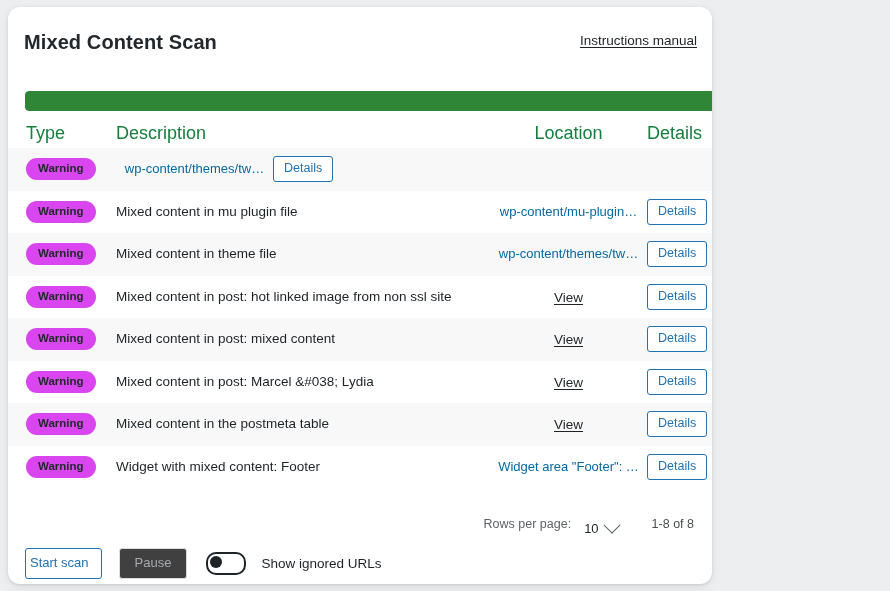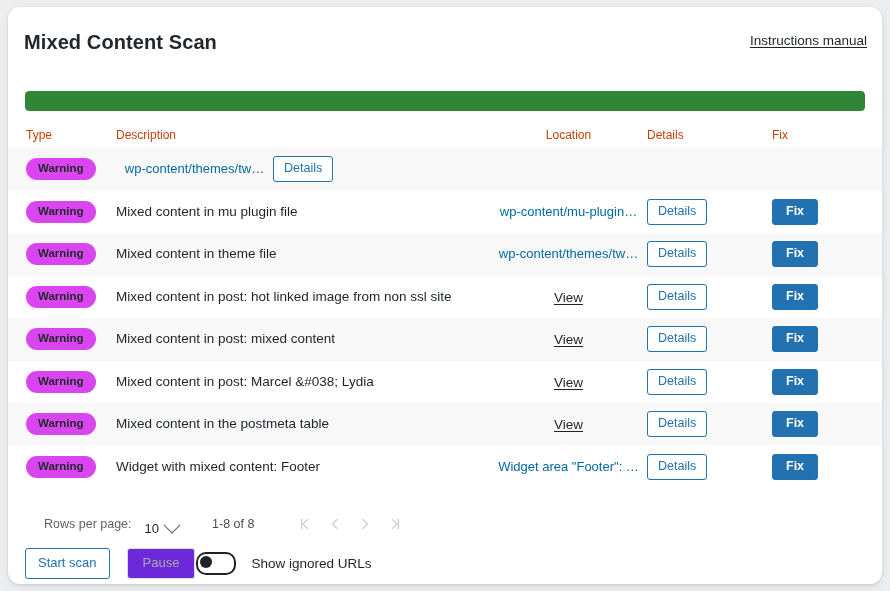--- a/index.html
+++ b/index.html
@@ -11,21 +11,21 @@
     overflow: hidden;
     background: #eceef0;
     font-family: "Liberation Sans", sans-serif;
     -webkit-font-smoothing: antialiased;
   }
 
   #card {
     position: absolute;
     left: 8px;
     top: 7px;
-    width: 874px;
+    width: 704px;
     height: 577px;
     background: #ffffff;
     border-radius: 12px;
     box-shadow: 0 1px 3px rgba(0,0,0,0.10), 0 3px 10px rgba(0,0,0,0.07);
     box-sizing: border-box;
     overflow: hidden;
     text-decoration: underline;
   }
 
   
@@ -92,22 +92,22 @@
   }
   .row.stripe { background: #f8f8f8; }
 
   .c-type      { width: 108px; padding-left: 18px; box-sizing: border-box; flex: none; }
   .c-desc      { width: 374px; box-sizing: border-box; flex: none; }
   .c-location  { width: 157px; box-sizing: border-box; flex: none; text-align: center; }
   .c-details   { width: 125px; box-sizing: border-box; flex: none; }
   .c-fix       { width: 110px; box-sizing: border-box; flex: none; }
 
   .th {
-    font-size: 12px;
-    color: #c2410c;
+    font-size: 18px;
+    color: #15803d;
     font-weight: 400;
     line-height: 16px;
   }
 
   .badge {
     display: inline-block;
     background: #d946ef;
     color: #23282d;
     font-size: 11.5px;
     font-weight: 700;
@@ -170,26 +170,25 @@
 
   
   .pagination {
     position: absolute;
     left: 0;
     top: 498px;
     width: 874px;
     height: 38px;
     display: flex;
     align-items: center;
-    justify-content: flex-start;
+    justify-content: flex-end;
     padding-right: 32px;
     box-sizing: border-box;
     font-size: 12.5px;
     color: #5c5f62;
-    padding-left: 36px;
   }
   .rpp-label { color: #5f6368; margin-right: 13px; }
   .rpp-select {
     display: inline-flex;
     align-items: center;
     color: #1d2327;
     font-size: 13px;
     cursor: pointer;
     margin-right: 34px;
     margin-top: 8px;
@@ -225,37 +224,37 @@
     align-items: center;
     padding-left: 17px;
     box-sizing: border-box;
   }
   .btn-start {
     background: #ffffff;
     border: 1px solid #2271b1;
     border-radius: 3px;
     color: #2271b1;
     font-size: 13px;
-    padding: 6px 12px 7px 12px;
+    padding: 6px 12px 7px 4px;
     line-height: 16px;
     cursor: pointer;
     font-family: "Liberation Sans", sans-serif;
     margin-right: 17px;
   }
   .btn-pause {
-    background: #6d28d9;
+    background: #404040;
     border: 1px solid #dcdcde;
     border-radius: 3px;
     color: #a7aaad;
     font-size: 13px;
     padding: 6px 15px 7px 15px;
     line-height: 16px;
     cursor: default;
     font-family: "Liberation Sans", sans-serif;
-    margin-right: 1px;
+    margin-right: 19px;
   }
   .toggle {
     width: 36px;
     height: 19px;
     border: 2px solid #1d2327;
     border-radius: 10px;
     background: #ffffff;
     position: relative;
     cursor: pointer;
     flex: none;

